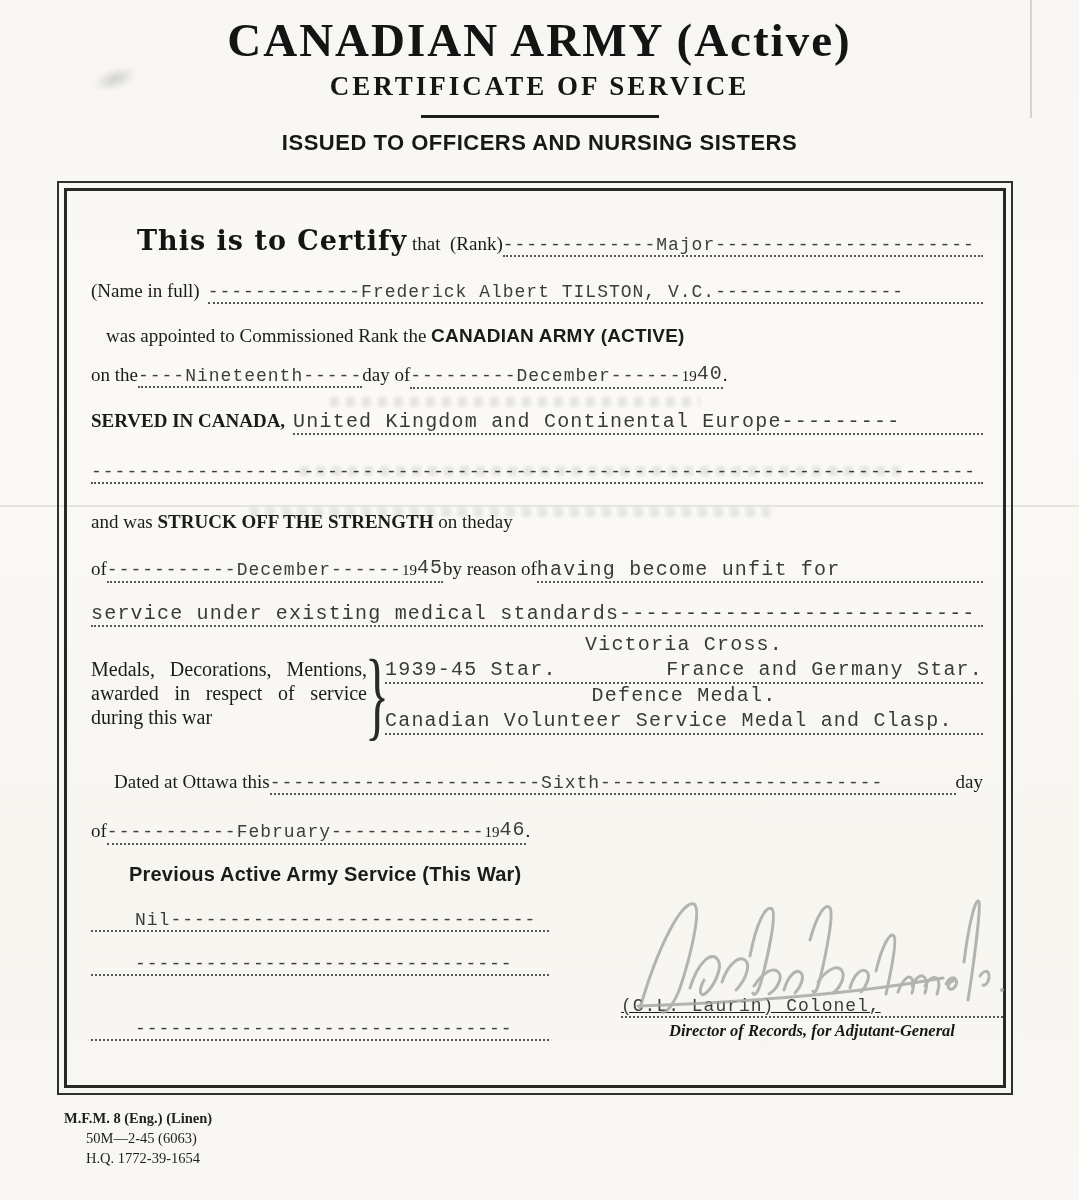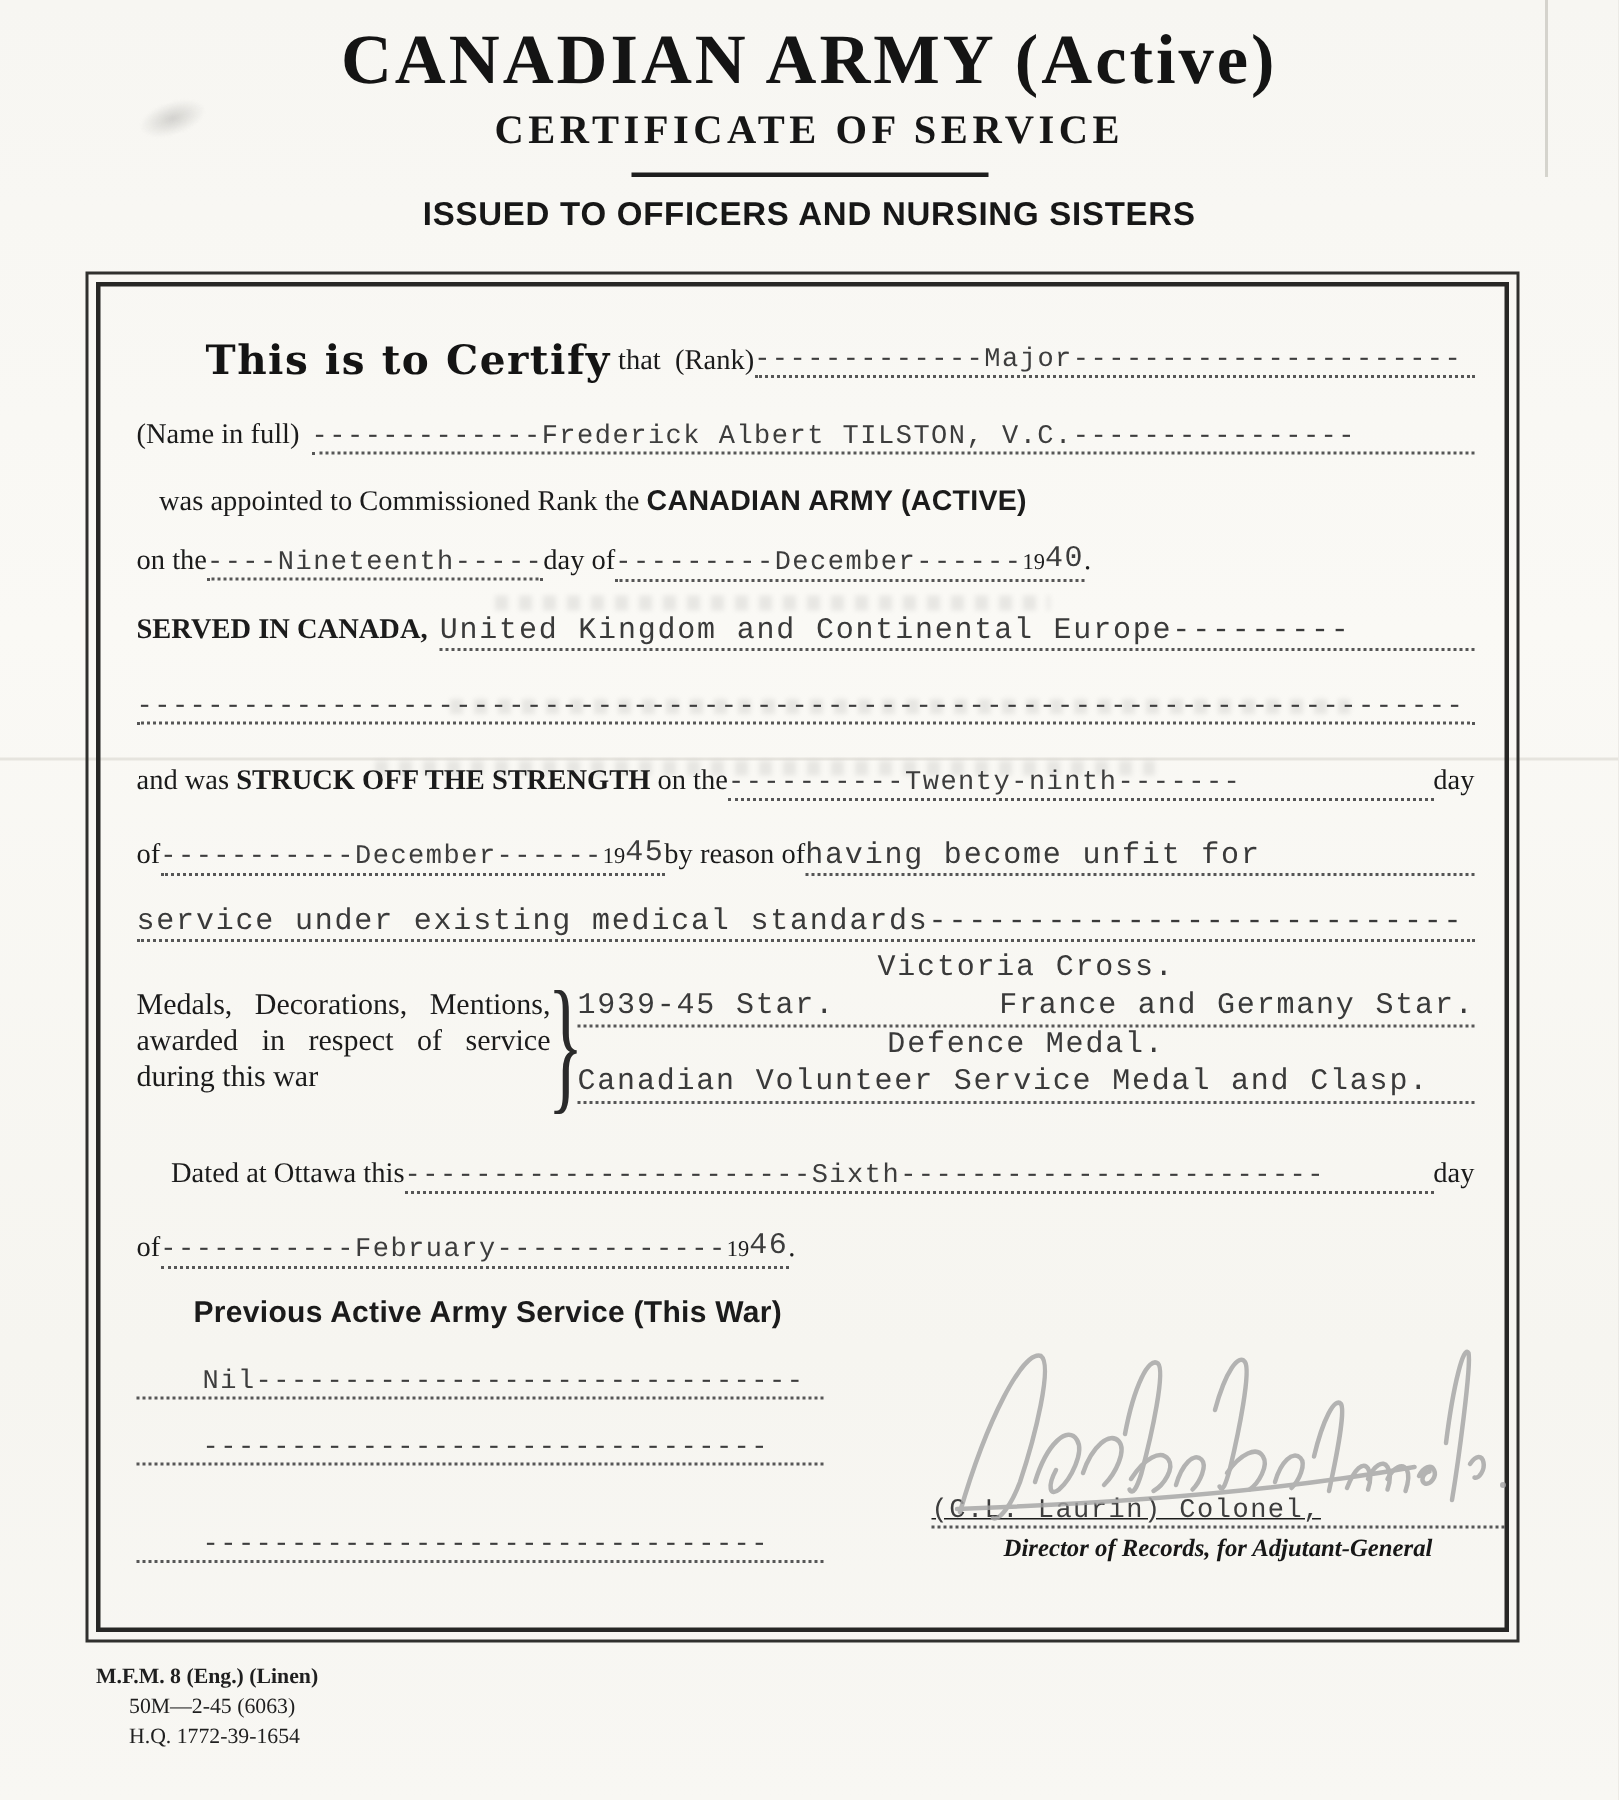--- a/index.html
+++ b/index.html
@@ -38,21 +38,21 @@
   .sans{font-family:"Liberation Sans",sans-serif;font-weight:700;font-size:19px;letter-spacing:.2px;}
   .blackletter{font-family:"DejaVu Serif",serif;font-weight:700;font-size:27px;letter-spacing:1px;white-space:pre;color:#141414;}
   .fill{flex:1 1 auto;border-bottom:2px dotted #565656;white-space:nowrap;overflow:hidden;}
   .seg{border-bottom:2px dotted #565656;white-space:nowrap;}
   .typed{font-family:"Liberation Mono","DejaVu Sans Mono",monospace;font-size:18px;letter-spacing:1px;color:#3d3d3d;white-space:pre;}
   .typed-lg{font-family:"Liberation Mono","DejaVu Sans Mono",monospace;font-size:20px;letter-spacing:1.2px;color:#3a3a3a;white-space:pre;}
   .yrp{font-size:15px;letter-spacing:0;}
   .yr{font-size:20px;position:relative;top:-2px;}
   .gap-s{width:8px;flex:0 0 auto;}
 
-  .r-certify{margin-top:8px;margin-left:46px;align-items:center;}
+  .r-certify{margin-top:8px;margin-left:46px;}
   .r-name{margin-top:23px;}
   .r-appointed{margin-top:21px;margin-left:15px;}
   .r-date{margin-top:17px;}
   .r-served{margin-top:21px;}
   .r-cont{margin-top:27px;}
   .r-struck{margin-top:27px;}
   .r-struck2{margin-top:25px;}
   .r-reason2{margin-top:19px;}
   .r-medals{margin-top:6px;display:flex;align-items:flex-start;}
   .r-dated{margin-top:26px;margin-left:23px;justify-content:flex-end;}
@@ -138,21 +138,20 @@
       </div>
 
       <div class="row r-cont">
         <span class="fill"><span class="typed">---------------------------------------------------------------------------</span></span>
       </div>
 
       <div class="row r-struck">
         <span class="lbl">and was </span>
         <span class="lbl bold">STRUCK OFF THE STRENGTH</span>
         <span class="lbl"> on the</span>
-        <span class="fill"><span class="typed">----------Twenty-ninth-------</span></span>
         <span class="lbl">day</span>
       </div>
 
       <div class="row r-struck2">
         <span class="lbl">of</span>
         <span class="seg"><span class="typed">-----------December------</span><span class="lbl yrp">19</span><span class="typed yr">45</span></span>
         <span class="lbl">by reason of</span>
         <span class="fill"><span class="typed-lg">having become unfit for</span></span>
       </div>
 

